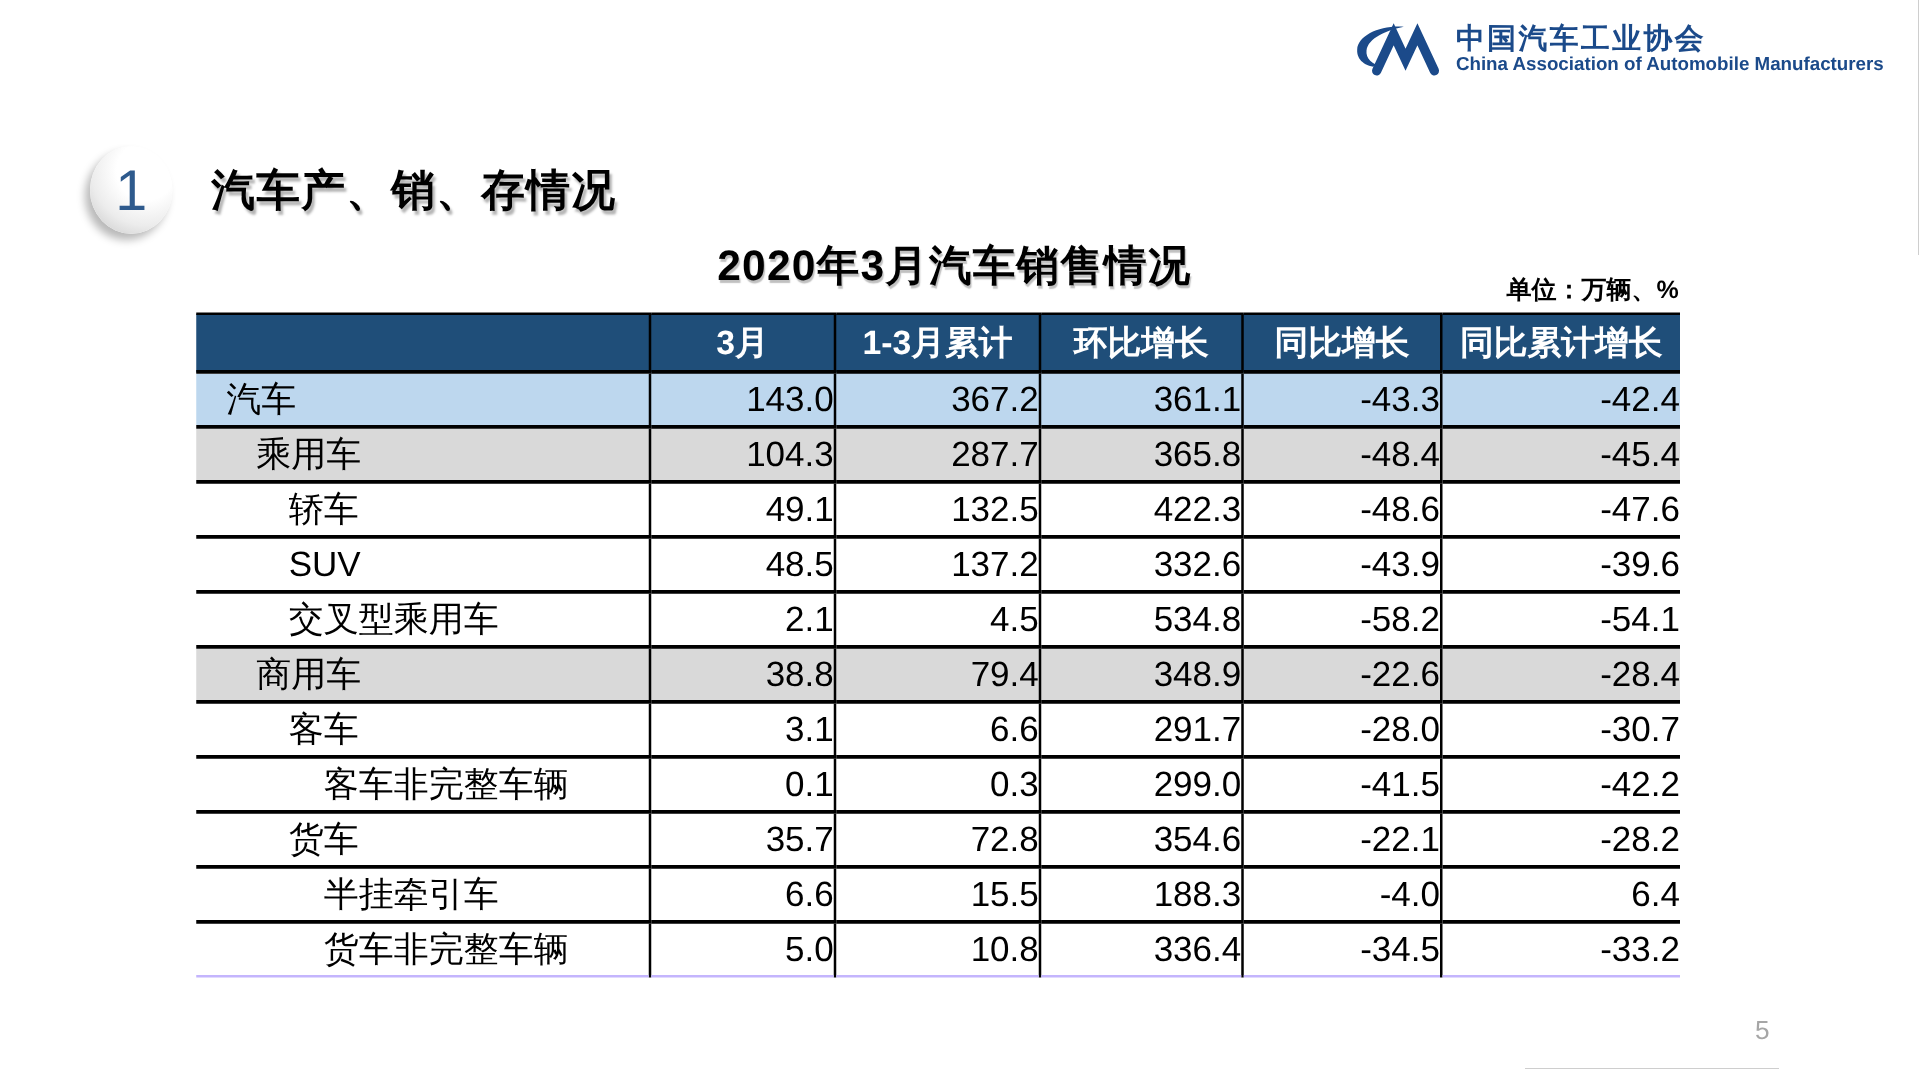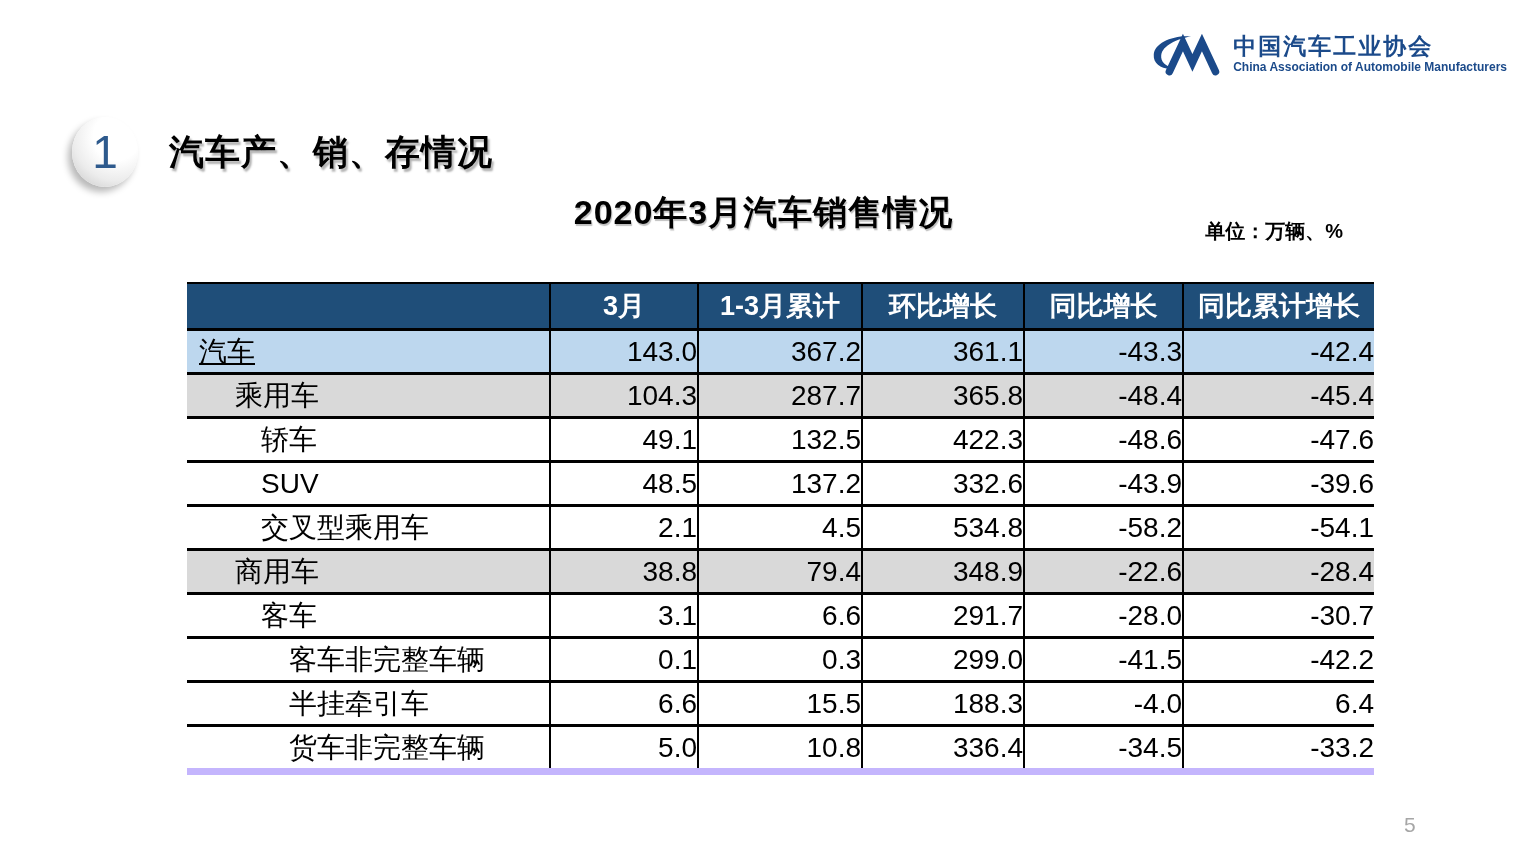--- a/index.html
+++ b/index.html
@@ -8,25 +8,25 @@
     overflow:hidden; font-family:"Liberation Sans","DejaVu Sans",sans-serif;
     color:#000;
   }
   .main-title {
     position:absolute; left:18px; top:30px;
     font-size:39px; font-weight:bold; letter-spacing:2px;
     text-shadow:2px 3px 2px rgba(0,0,0,0.35);
     white-space:nowrap;
   }
   
-  .logo { position:absolute; right:28px; top:27px; display:flex; }
+  .logo { position:absolute; right:28px; top:12px; display:flex; }
   .logo-mark { width:76px; height:54px; margin-right:8px; }
   .logo-text { display:flex; flex-direction:column; justify-content:center; }
   .logo-cn { font-size:23px; font-weight:bold; color:#1B4A8A; letter-spacing:2px; line-height:1.1; white-space:nowrap; }
-  .logo-en { font-size:12px; font-weight:bold; color:#1B4A8A; white-space:nowrap; }
+  .logo-en { font-size:15px; font-weight:bold; color:#1B4A8A; white-space:nowrap; }
   
   .badge {
     position:absolute; left:72px; top:117px; width:66px; height:70px;
     border-radius:50%;
     background:radial-gradient(circle at 68% 28%, #ffffff 35%, #ececec 65%, #c4c4c4 100%);
     box-shadow:-4px 5px 7px rgba(0,0,0,0.28);
     display:flex; align-items:center; justify-content:center;
   }
   .badge span { font-size:46px; color:#2E5A8D; line-height:1; }
   .section-title {
@@ -40,24 +40,23 @@
     position:absolute; left:175px; top:190px; width:1177px;
     text-align:center; font-size:34px; font-weight:bold; letter-spacing:1px;
     text-shadow:1px 2px 1px rgba(0,0,0,0.25);
   }
   .unit-note {
     position:absolute; top:218px; right:192px;
     font-size:20px; font-weight:bold; white-space:nowrap;
   }
   
   table.sales {
-    position:absolute; left:187px; top:250px; width:1177px;
+    position:absolute; left:157px; top:250px; width:1177px;
     border-collapse:collapse; table-layout:fixed;
-    border-bottom:7px solid #c4b5fd;
-    margin-top:32px;
+    border-bottom:2px solid #c4b5fd;
   }
   table.sales th, table.sales td { padding:0; vertical-align:middle; }
   table.sales thead th {
     background:#1F4E79; color:#ffffff; font-weight:bold; font-size:27px;
     height:44px; text-align:center;
     border-top:2px solid #000; border-bottom:3px solid #000;
   }
   table.sales th + th, table.sales td + td { border-left:2px solid #000; }
   table.sales th:nth-child(1){width:362px}
   table.sales th:nth-child(2){width:146px}
@@ -65,21 +64,21 @@
   table.sales th:nth-child(4){width:160px}
   table.sales th:nth-child(5){width:157px}
   table.sales th:nth-child(6){width:190px}
   table.sales tbody td {
     height:41px; font-size:28px; border-top:3px solid #000; background:#ffffff;
   }
   table.sales tbody tr:first-child td { border-top:none; }
   table.sales tbody tr.blue td { background:#BDD7EE; }
   table.sales tbody tr.gray td { background:#D9D9D9;padding-left:48px; }
   td.lbl { text-align:left; white-space:nowrap; overflow:hidden; }
-  td.lbl.lvl0 { padding-left:12px;text-decoration:underline; }
+  td.lbl.lvl0 { padding-left:24px; }
   td.lbl.lvl1 { padding-left:42px; }
   td.lbl.lvl2 { padding-left:74px; }
   td.lbl.lvl3 { padding-left:102px; }
   td.num { text-align:right; padding-right:10px; white-space:nowrap; }
   .page-number {
     position:absolute; left:1404px; top:813px;
     font-size:21px; color:#A6A6A6;
   }
 </style>
 </head>
@@ -177,20 +176,28 @@
         </tr>
         <tr class="white">
           <td class="lbl lvl3">客车非完整车辆</td>
           <td class="num">0.1</td>
           <td class="num">0.3</td>
           <td class="num">299.0</td>
           <td class="num">-41.5</td>
           <td class="num">-42.2</td>
         </tr>
         <tr class="white">
+          <td class="lbl lvl2">货车</td>
+          <td class="num">35.7</td>
+          <td class="num">72.8</td>
+          <td class="num">354.6</td>
+          <td class="num">-22.1</td>
+          <td class="num">-28.2</td>
+        </tr>
+        <tr class="white">
           <td class="lbl lvl3">半挂牵引车</td>
           <td class="num">6.6</td>
           <td class="num">15.5</td>
           <td class="num">188.3</td>
           <td class="num">-4.0</td>
           <td class="num">6.4</td>
         </tr>
         <tr class="white">
           <td class="lbl lvl3">货车非完整车辆</td>
           <td class="num">5.0</td>

